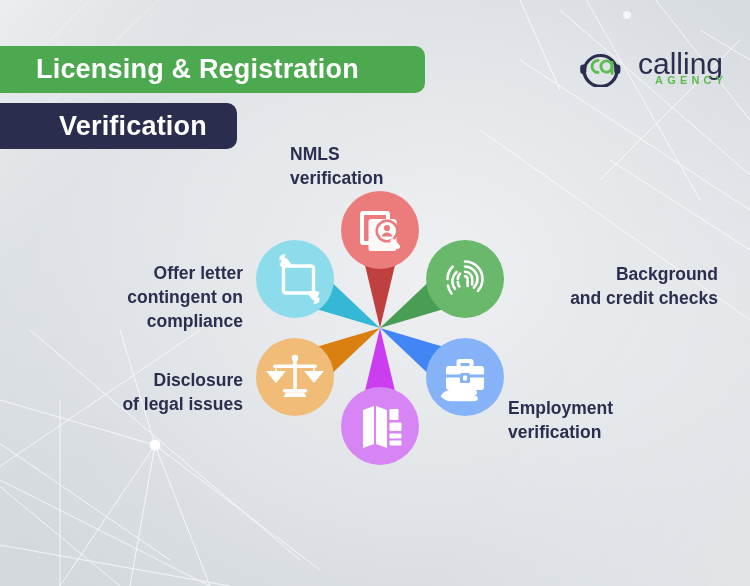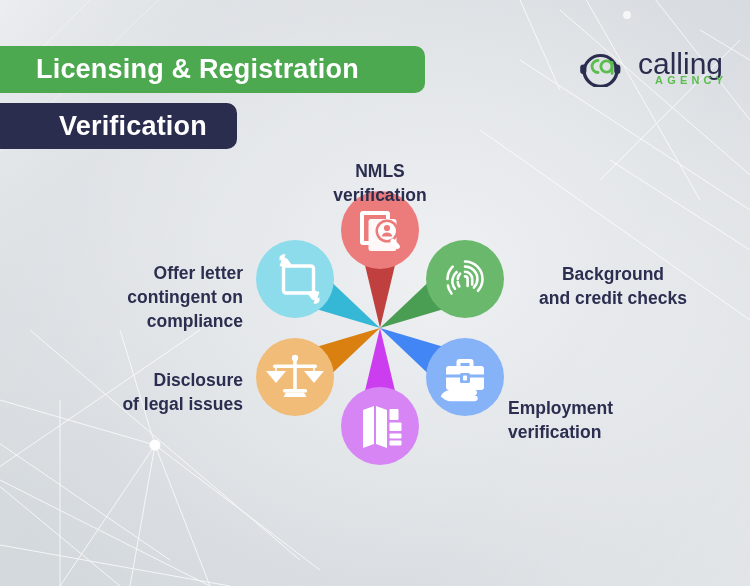--- a/index.html
+++ b/index.html
@@ -95,22 +95,22 @@
 
   
   .lbl {
     position: absolute;
     color: #2B2E4F;
     font-weight: bold;
     font-size: 17.5px;
     line-height: 1.38;
     white-space: pre-line;
   }
-  .lbl-nmls       { left: 290px; top: 159px; width: 180px; text-align: center; }
-  .lbl-background { left: 508px; top: 262px; width: 210px; text-align: center; }
+  .lbl-nmls       { left: 290px; top: 142px; width: 180px; text-align: left; }
+  .lbl-background { left: 508px; top: 262px; width: 210px; text-align: right; }
   .lbl-employment { left: 508px; top: 368px; width: 210px; text-align: left; margin-top: 28px; }
   .lbl-additional { left: 284px; top: 483px; width: 190px; text-align: center; }
   .lbl-disclosure { left: 95px;  top: 368px; width: 148px; text-align: right; }
   .lbl-offer      { left: 85px;  top: 261px; width: 158px; text-align: right; }
 </style>
 </head>
 <body>
 
 <div class="stage">
 

